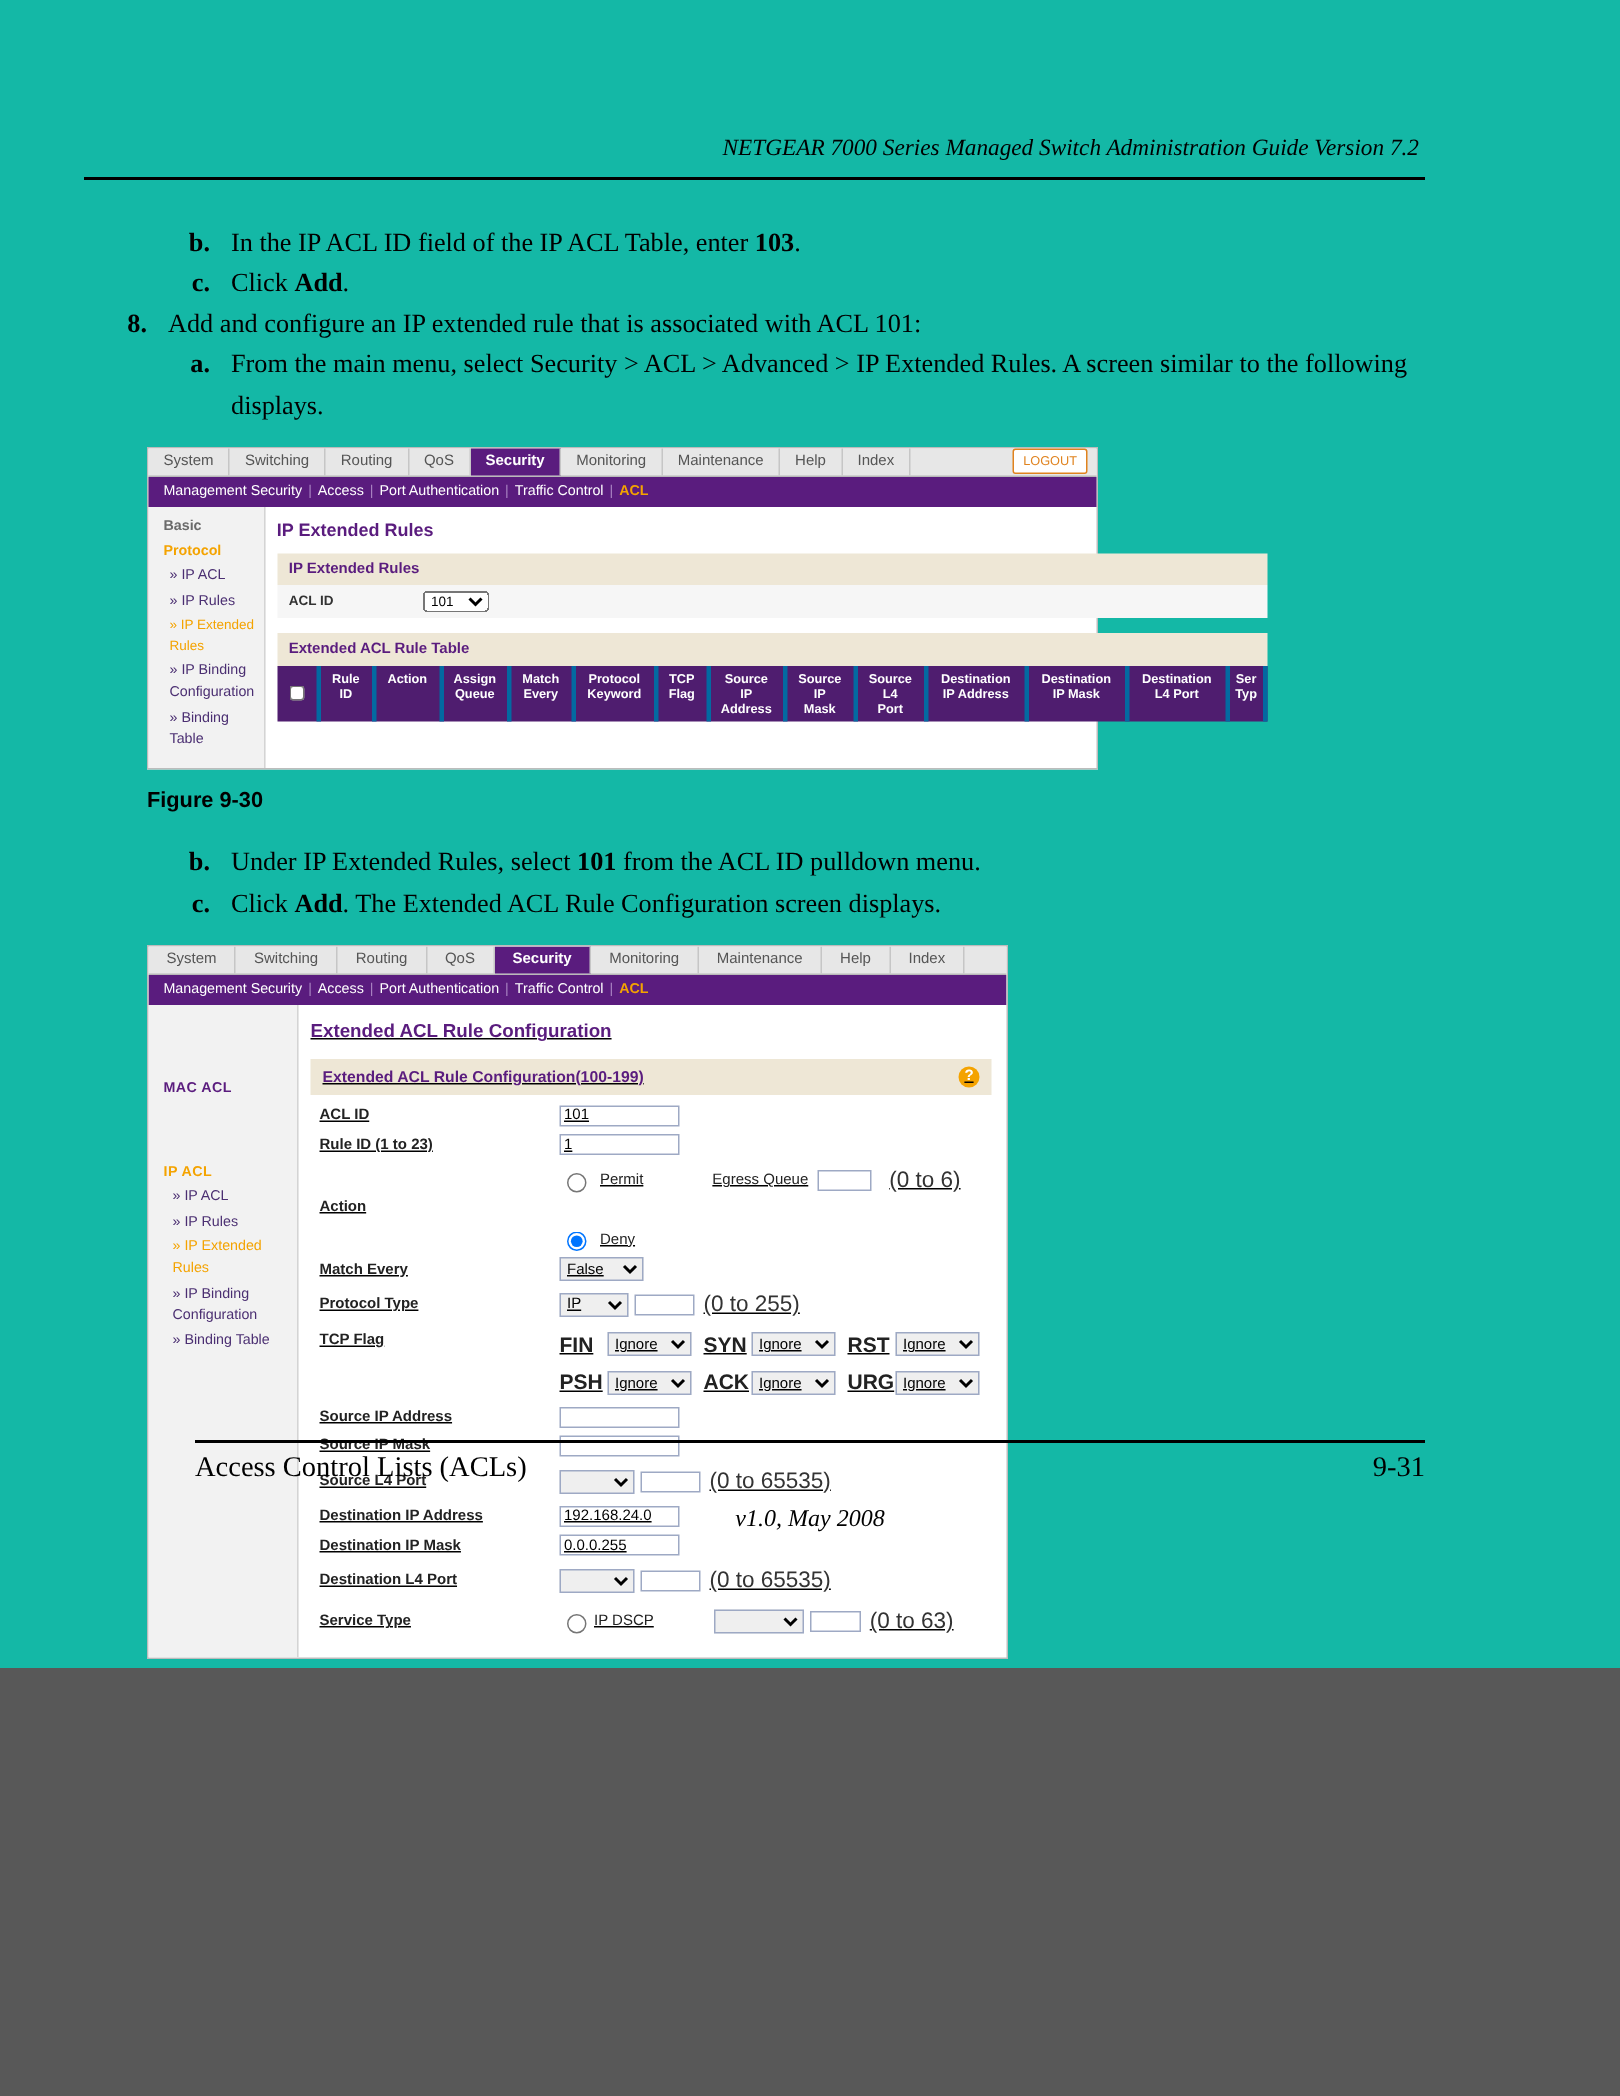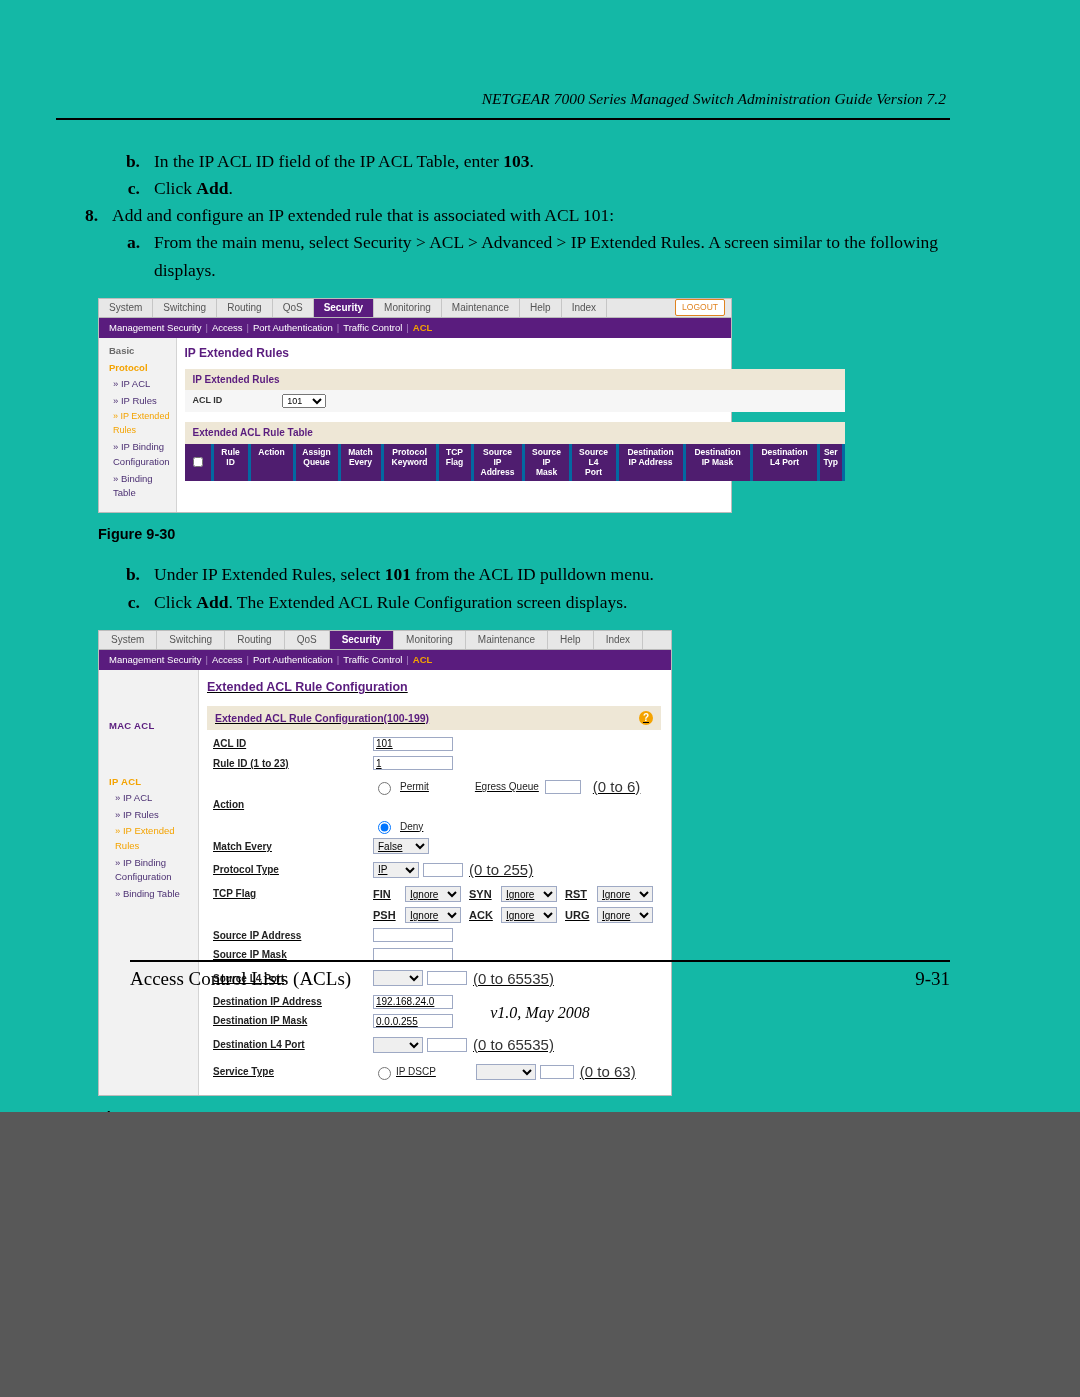--- a/index.html
+++ b/index.html
@@ -170,21 +170,21 @@
     display:inline-flex; align-items:center; justify-content:center;
   }
   .fig31 .form { background:#fff; padding:4px 6px 4px 6px;}
   .fig31 .frow { display:flex; align-items:center; padding:2px 0; font-size:10px; color:#222;}
   .fig31 .flabel { width:160px; font-weight:bold;}
   .fig31 input[type=text] { font-size:10px; height:14px; box-sizing:border-box; border:1px solid #9ea9c4; padding:0 2px;}
   .fig31 select { font-size:10px; height:16px; border:1px solid #9ea9c4;}
   .fig31 .hint { color:#333; font-size:15px; padding-left:6px;}
   .fig31 .radio-row { display:flex; gap:6px; align-items:center;}
   .fig31 .flag-grid { display:grid; grid-template-columns: 26px 58px 26px 58px 26px 58px; gap:4px 6px; align-items:center;}
-  .fig31 .flag-grid .fl { font-size:11px; font-weight:bold;}
+  .fig31 .flag-grid .fl { font-size:14px; font-weight:bold;}
   .fig31 .flag-grid select { width:56px;}
 
   .footer {
     position: absolute;
     left: 130px; right: 130px;
     bottom: 90px;
   }
   .footer .rule { margin-bottom: 6px; }
   .footer-row { display:flex; justify-content:space-between; font-size:19px; }
   .footer-ver { text-align:center; font-style:italic; font-size:16px; margin-top:14px;}

